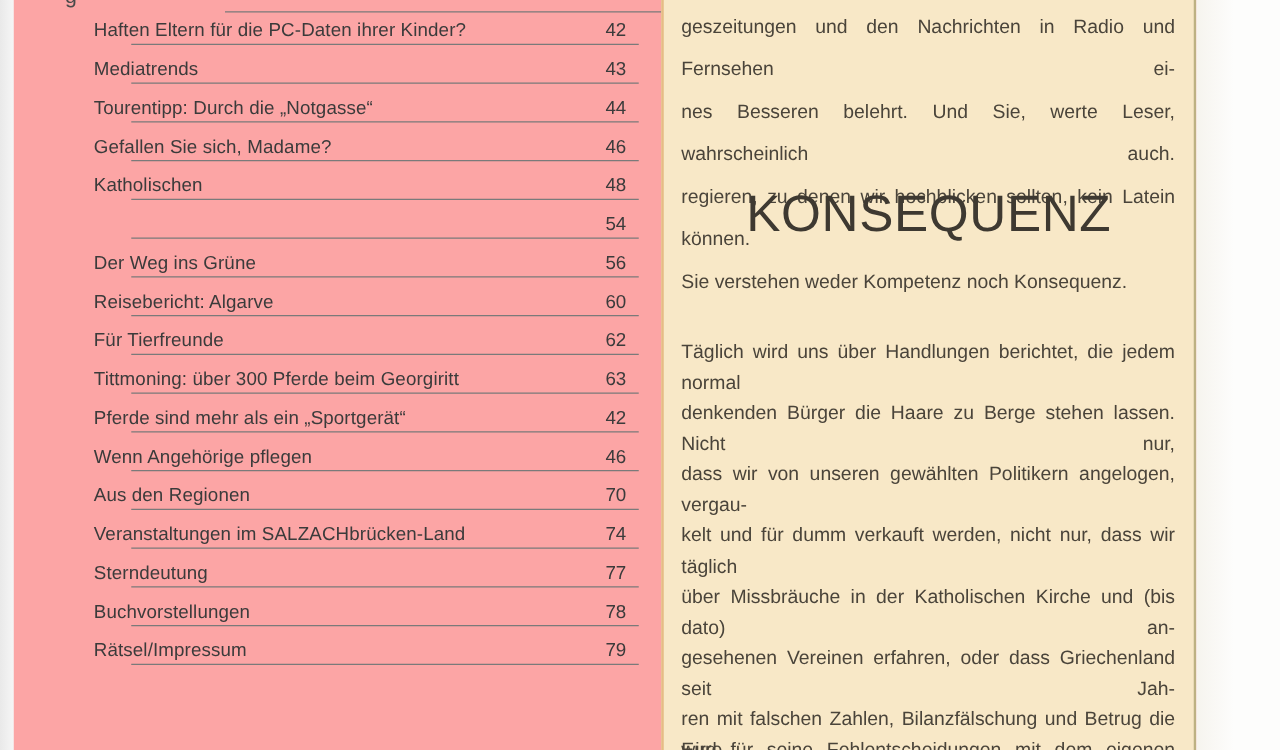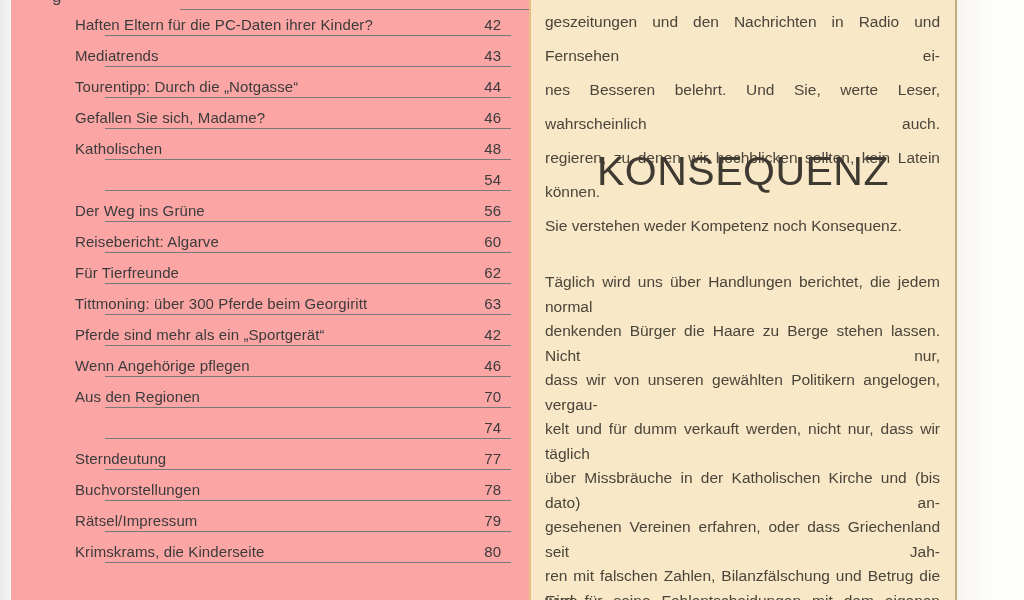--- a/index.html
+++ b/index.html
@@ -119,37 +119,34 @@
     </div>
       <div class="toc-row" style="">
       <span class="toc-title">Wenn Angehörige pflegen</span>
       <span class="toc-page">46</span>
     </div>
       <div class="toc-row" style="">
       <span class="toc-title">Aus den Regionen</span>
       <span class="toc-page">70</span>
     </div>
       <div class="toc-row" style="">
+      <span class="toc-title">Veranstaltungen im SALZACHbrücken-Land</span>
       <span class="toc-page">74</span>
     </div>
       <div class="toc-row" style="">
       <span class="toc-title">Sterndeutung</span>
       <span class="toc-page">77</span>
     </div>
       <div class="toc-row" style="">
       <span class="toc-title">Buchvorstellungen</span>
       <span class="toc-page">78</span>
     </div>
       <div class="toc-row" style="">
       <span class="toc-title">Rätsel/Impressum</span>
       <span class="toc-page">79</span>
-    </div>
-      <div class="toc-row" style="">
-      <span class="toc-title">Krimskrams, die Kinderseite</span>
-      <span class="toc-page">80</span>
     </div>
     </div>
 
   <div class="panel">
 
     <div class="pblock clip-top jline">wurden in den letzten Wochen von den Ta-</div>
 
     <div class="pblock intro">
 
     <div class="jline" style="">geszeitungen und den Nachrichten in Radio und Fernsehen ei-</div>

